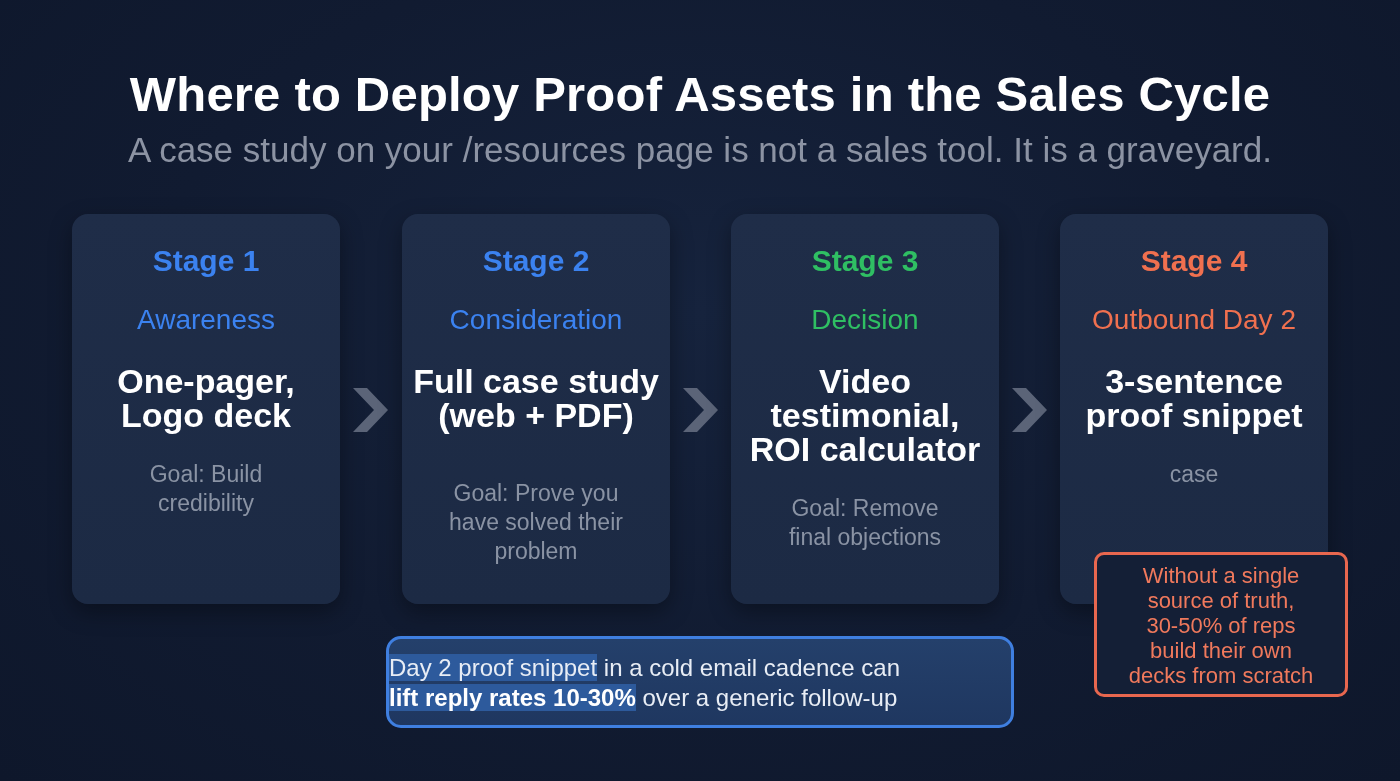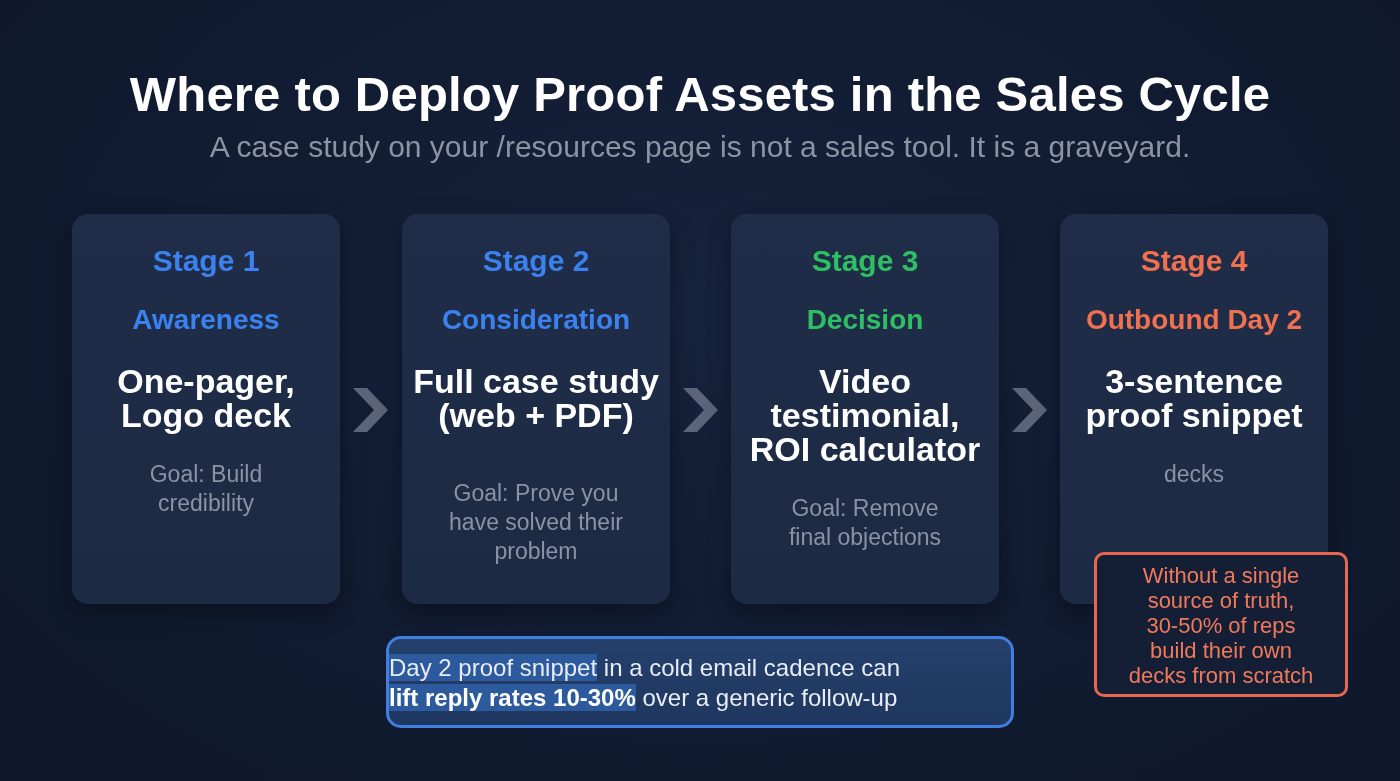--- a/index.html
+++ b/index.html
@@ -13,31 +13,31 @@
     background: radial-gradient(ellipse at 50% 40%, #16233d 0%, #111b31 55%, #0e172b 100%);
   }
   .title {
     position: absolute; left: 0; right: 0; top: 66px;
     text-align: center; color: #ffffff;
     font-size: 49px; font-weight: 700; letter-spacing: 0.2px;
   }
   .subtitle {
     position: absolute; left: 0; right: 0; top: 130px;
     text-align: center; color: #8c93a3;
-    font-size: 30px; font-weight: 400;
+    font-size: 35px; font-weight: 400;
   }
   .card {
     position: absolute; top: 214px; width: 268px; height: 390px;
     border-radius: 16px;
     background: linear-gradient(180deg, #1f2d48 0%, #1c2a44 100%);
     box-shadow: 0 8px 22px rgba(0,0,0,0.35);
     text-align: center;
   }
   .card .stage { position: absolute; left: 0; right: 0; top: 30px; font-size: 30px; font-weight: 700; }
-  .card .phase { position: absolute; left: 0; right: 0; top: 90px; font-size: 28px; font-weight: 700; }
+  .card .phase { position: absolute; left: 0; right: 0; top: 90px; font-size: 28px; font-weight: 400; }
   .card .asset {
     position: absolute; left: 10px; right: 10px; top: 150px;
     font-size: 34px; font-weight: 700; color: #ffffff; line-height: 34px;
   }
   .card .goal {
     position: absolute; left: 22px; right: 22px;
     font-size: 23px; color: #8a93a4; line-height: 29px;
   }
   .arrow {
     position: absolute; top: 388px; width: 36px; height: 44px;
@@ -120,21 +120,21 @@
   </svg>
 
   <div class="card" style="left:1060px;">
     <div class="stage" style="color:#f0704f;">Stage 4</div>
     <div class="phase" style="color:#f0704f;">Outbound Day 2</div>
     <div class="asset">
       <div>3-sentence</div>
       <div>proof snippet</div>
     </div>
     <div class="goal" style="top:246px;">
-      <div>decks</div>
+      <div>case</div>
     </div>
   </div>
 
   <div class="callout-warn">
     <div>Without a single</div>
     <div>source of truth,</div>
     <div>30-50% of reps</div>
     <div>build their own</div>
     <div>decks from scratch</div>
   </div>

